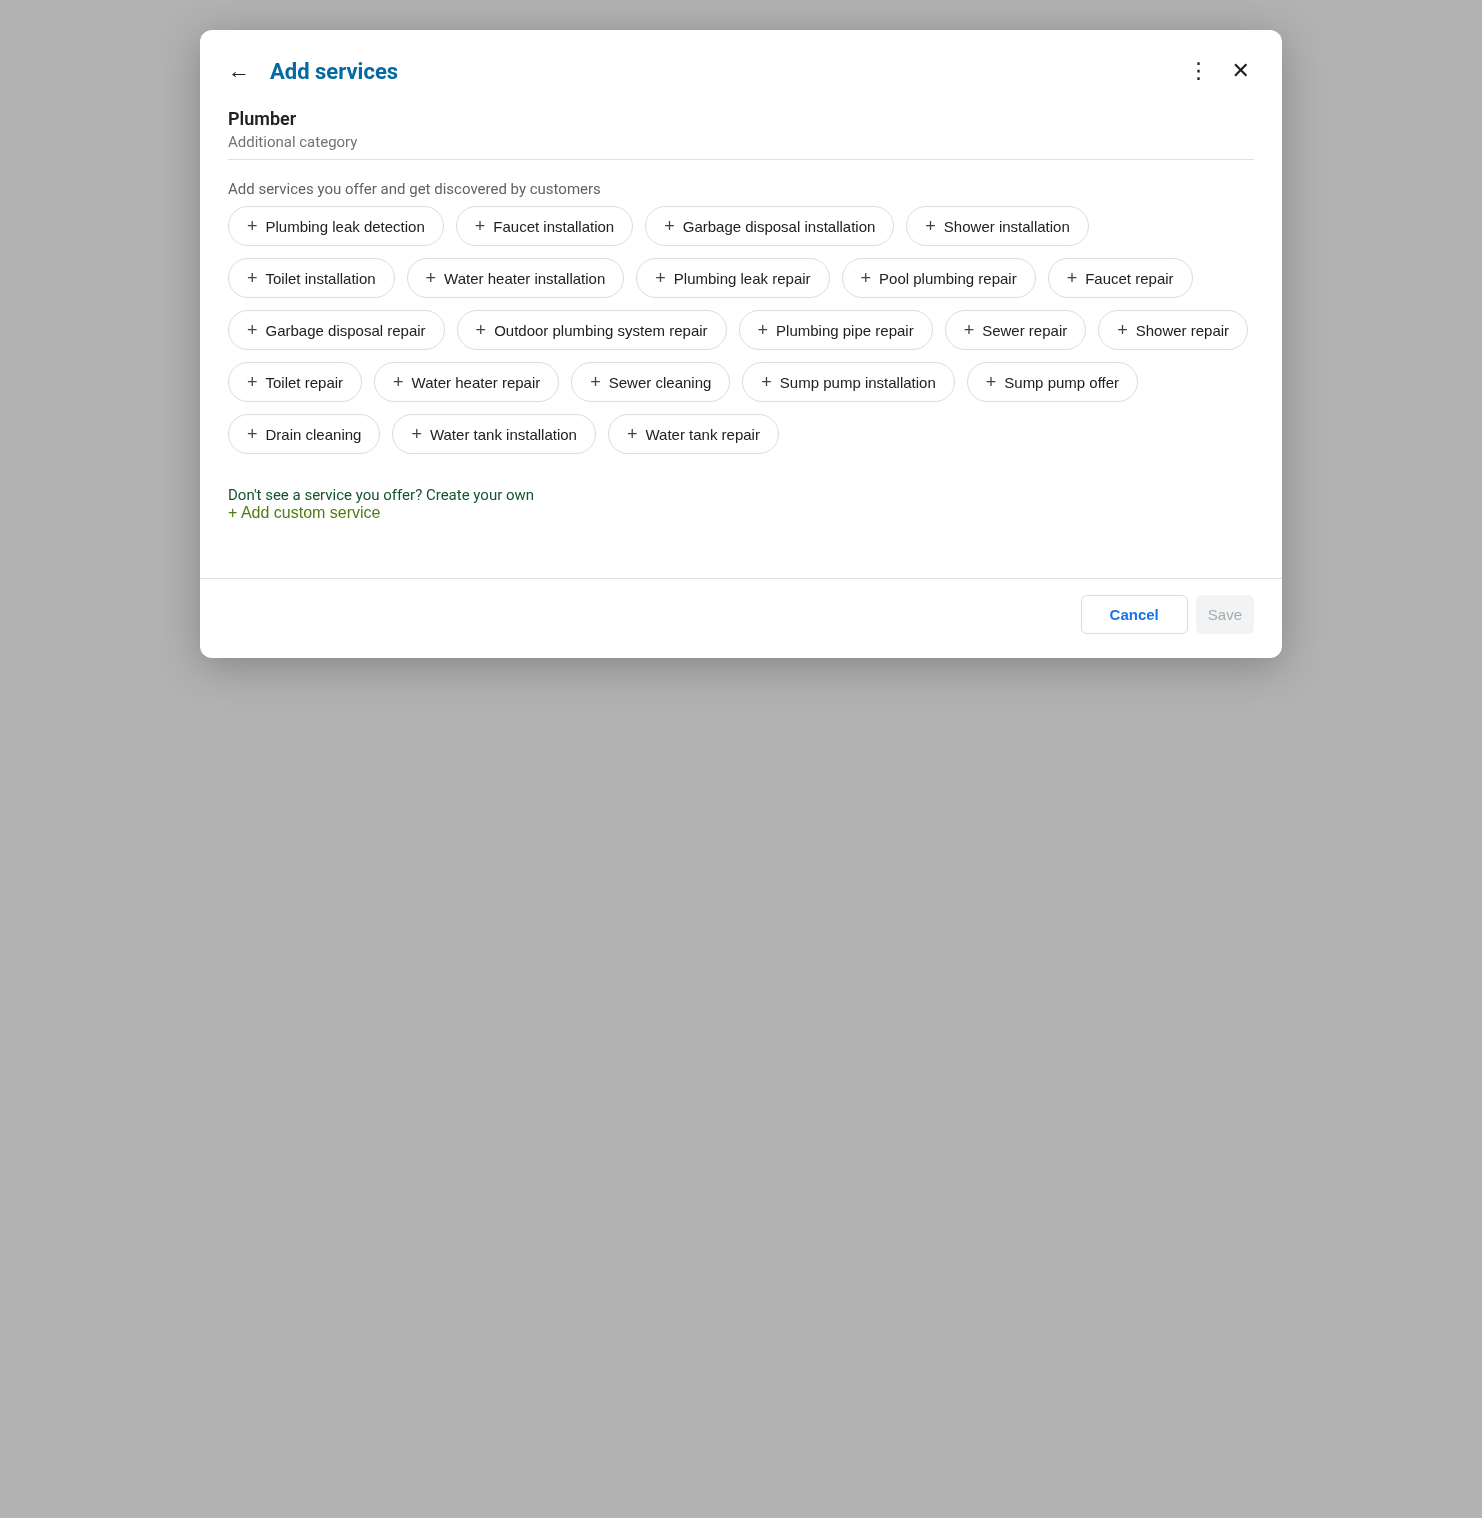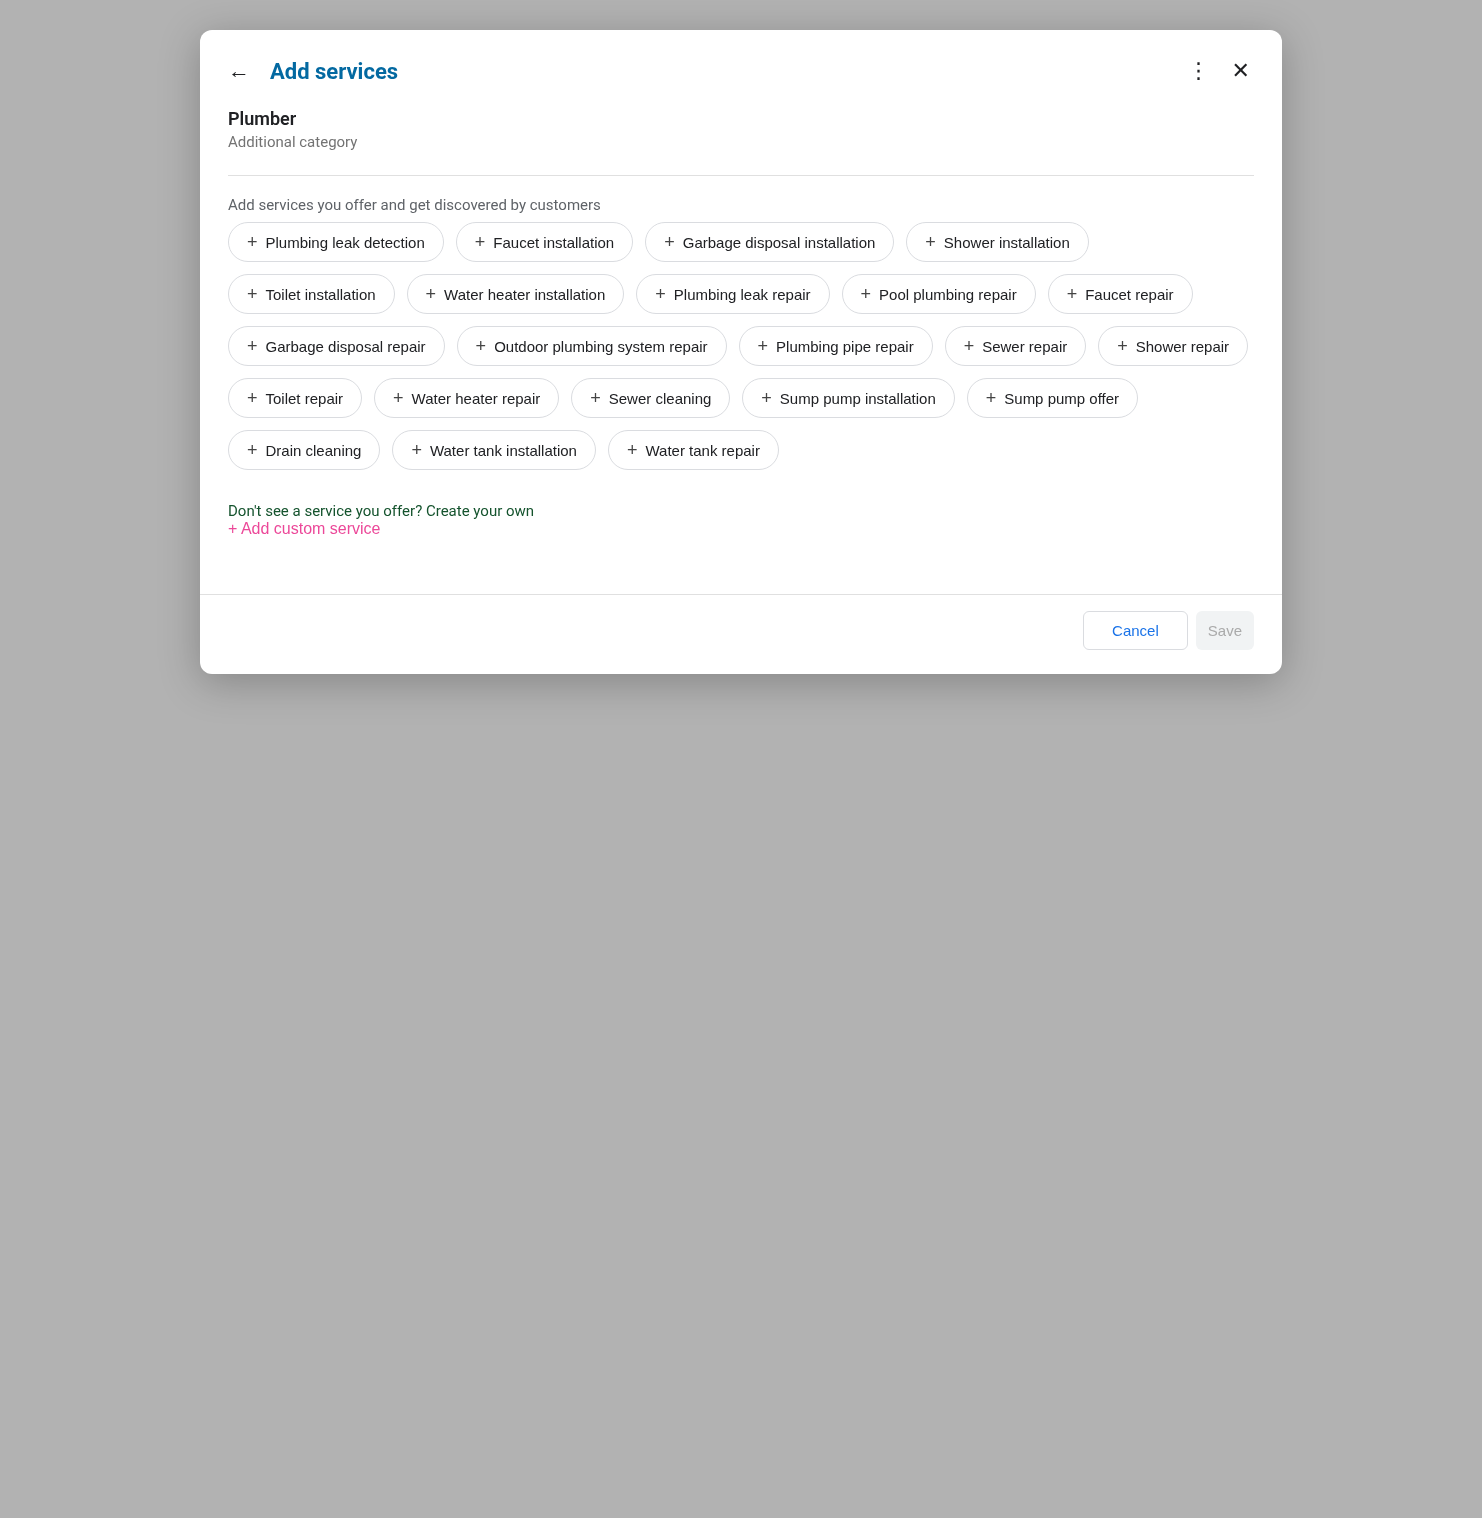--- a/index.html
+++ b/index.html
@@ -72,21 +72,21 @@
       justify-content: center;
       color: #202124;
       font-size: 20px;
     }
 
     .dialog-body {
       padding: 0 28px 24px 28px;
     }
 
     .category-section {
-      padding-bottom: 24px;
+      padding-bottom: 8px;
       border-bottom: 1px solid #e0e0e0;
       margin-bottom: 20px;
     }
 
     .category-title {
       font-size: 18px;
       font-weight: 600;
       color: #202124;
       margin-bottom: 4px;
     }
@@ -142,39 +142,39 @@
     }
 
     .add-custom-btn {
       background: none;
       border: none;
       cursor: pointer;
       display: flex;
       align-items: flex-start;
       gap: 8px;
       font-size: 16px;
-      color: #ec4899;
+      color: #4d7c0f;
       font-weight: 500;
       padding: 0;
     }
 
     .dialog-footer {
       display: flex;
       justify-content: flex-end;
       gap: 8px;
       padding: 16px 28px 24px 28px;
     }
 
     .cancel-btn {
       background: none;
       border: 1.5px solid #dadce0;
       border-radius: 6px;
       padding: 10px 28px;
       font-size: 15px;
-      font-weight: 400;
+      font-weight: 700;
       color: #1a73e8;
       cursor: pointer;
       transition: background 0.15s;
     }
 
     .save-btn {
       background: #f1f3f4;
       border: none;
       border-radius: 6px;
       padding: 10px 12px;

